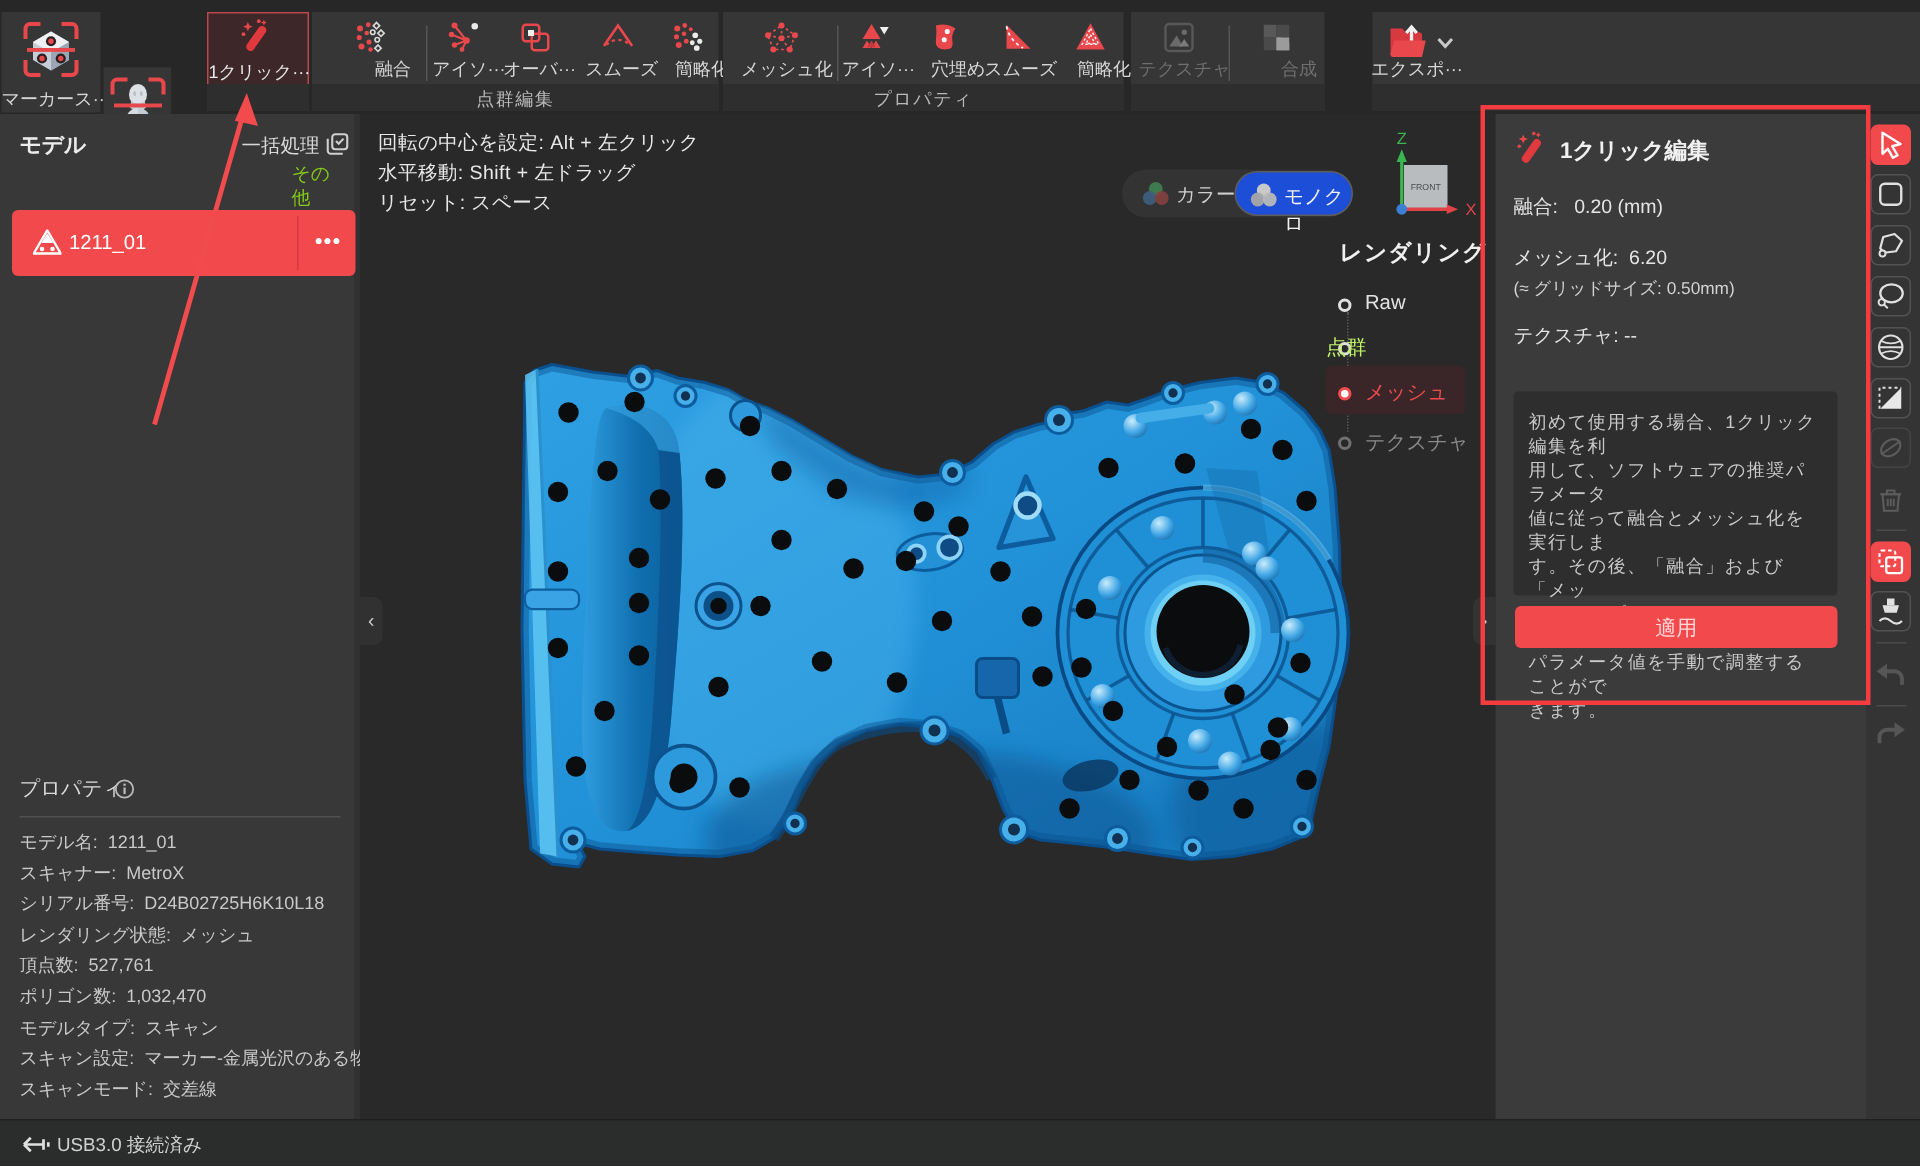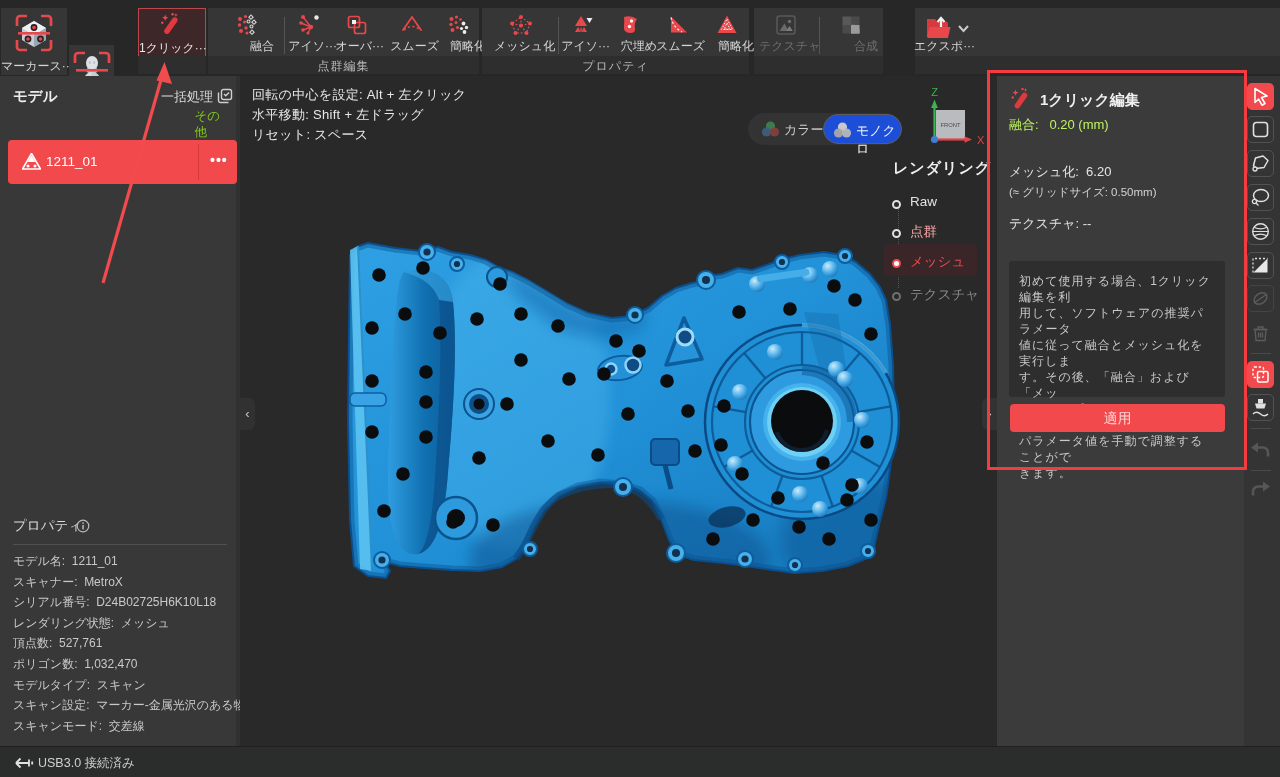--- a/index.html
+++ b/index.html
@@ -535,40 +535,40 @@
 <text x="55" y="67.5" font-size="11" fill="#e04348" font-family="Liberation Sans">X</text>
 <circle cx="12.5" cy="63.5" r="3.6" fill="#3e7fd6"></circle>
 </svg></div>
 
     <div class="abs" style="left:653px;top:83px;font-size:15px;font-weight:bold;color:#f0f0f0;letter-spacing:1px">レンダリング</div>
     <div class="abs" style="left:658px;top:132px;width:1px;height:80px;border-left:1px dotted #555"></div>
     <div class="abs" style="left:644px;top:168px;width:93px;height:32px;background:#3a2628;border-radius:4px"></div>
     <div class="abs" style="left:652px;top:119px"><span style="display:inline-block;width:9px;height:9px;border:2px solid #e0e0e0;border-radius:50%"></span></div>
     <div class="abs" style="left:670px;top:118px;font-size:13.5px;color:#e3e3e3">Raw</div>
     <div class="abs" style="left:652px;top:148px"><span style="display:inline-block;width:9px;height:9px;border:2px solid #e0e0e0;border-radius:50%"></span></div>
-    <div class="abs" style="left:670px;top:147px;font-size:13.5px;color:#fca5a5">点群</div>
+    <div class="abs" style="left:644px;top:147px;font-size:13.5px;color:#bef264">点群</div>
     <div class="abs" style="left:652px;top:178px"><span style="display:inline-block;width:9px;height:9px;border:2px solid #ef4b4f;border-radius:50%;background:#fff"></span></div>
     <div class="abs" style="left:670px;top:177px;font-size:13.5px;color:#ef4b4f">メッシュ</div>
     <div class="abs" style="left:652px;top:211px"><span style="display:inline-block;width:9px;height:9px;border:2px solid #707070;border-radius:50%"></span></div>
     <div class="abs" style="left:670px;top:210px;font-size:13.5px;color:#8a8a8a">テクスチャ</div>
   </div>
 
   <div class="abs" style="left:240px;top:398px;width:15px;height:32px;background:#313131;border-radius:0 6px 6px 0;color:#c9c9c9;font-size:13px;line-height:32px;text-align:center">‹</div>
   <div class="abs" style="left:982px;top:398px;width:15px;height:32px;background:#333333;border-radius:6px 0 0 6px;color:#c9c9c9;font-size:13px;line-height:32px;text-align:center">›</div>
 
   <div id="rpanel" class="abs" style="left:997px;top:76px;width:247px;height:670px;background:#3b3b3b">
     <div class="abs" style="left:12px;top:10px;width:24px;height:24px"><svg width="24" height="24">
 <rect x="9.5" y="5.5" width="5.5" height="18" rx="2.7" fill="#e0393e" transform="rotate(35 12 14)"></rect>
 <path d="M6.5,3.6 l0.9,2.2 l2.2,0.9 l-2.2,0.9 l-0.9,2.2 l-0.9,-2.2 l-2.2,-0.9 l2.2,-0.9 z" fill="#e8474b"></path>
 <circle cx="13.5" cy="3" r="1.2" fill="#e8474b"></circle>
 <circle cx="3.8" cy="11.5" r="1.2" fill="#e8474b"></circle>
 <path d="M16.5,2 l0.55,1.4 l1.4,0.55 l-1.4,0.55 l-0.55,1.4 l-0.55,-1.4 l-1.4,-0.55 l1.4,-0.55 z" fill="#e8474b"></path>
 </svg></div>
     <div class="abs" style="left:43px;top:15px;font-size:15px;font-weight:bold;color:#f0f0f0">1クリック編集</div>
-    <div class="abs" style="left:12px;top:40px;font-size:13px;color:#bef264">融合:&nbsp;&nbsp; 0.20 (mm)</div>
+    <div class="abs" style="left:12px;top:53px;font-size:13px;color:#e5e5e5">融合:&nbsp;&nbsp; 0.20 (mm)</div>
     <div class="abs" style="left:12px;top:87px;font-size:13px;color:#e4e4e4">メッシュ化:&nbsp; 6.20</div>
     <div class="abs" style="left:12px;top:109px;font-size:11.5px;color:#d2d2d2">(≈ グリッドサイズ: 0.50mm)</div>
     <div class="abs" style="left:12px;top:139px;font-size:13px;color:#e4e4e4">テクスチャ: --</div>
     <div class="abs" style="left:12px;top:185px;width:216px;height:136px;background:#2e2e2e;border-radius:3px;padding:12px 10px;font-size:12px;color:#c9c9c9;line-height:16px;letter-spacing:1px">
       初めて使用する場合、1クリック編集を利<br>
       用して、ソフトウェアの推奨パラメータ<br>
       値に従って融合とメッシュ化を実行しま<br>
       す。その後、「融合」および「メッ<br>
       シュ」オプションで、1クリック編集した<br>
       パラメータ値を手動で調整することがで<br>

